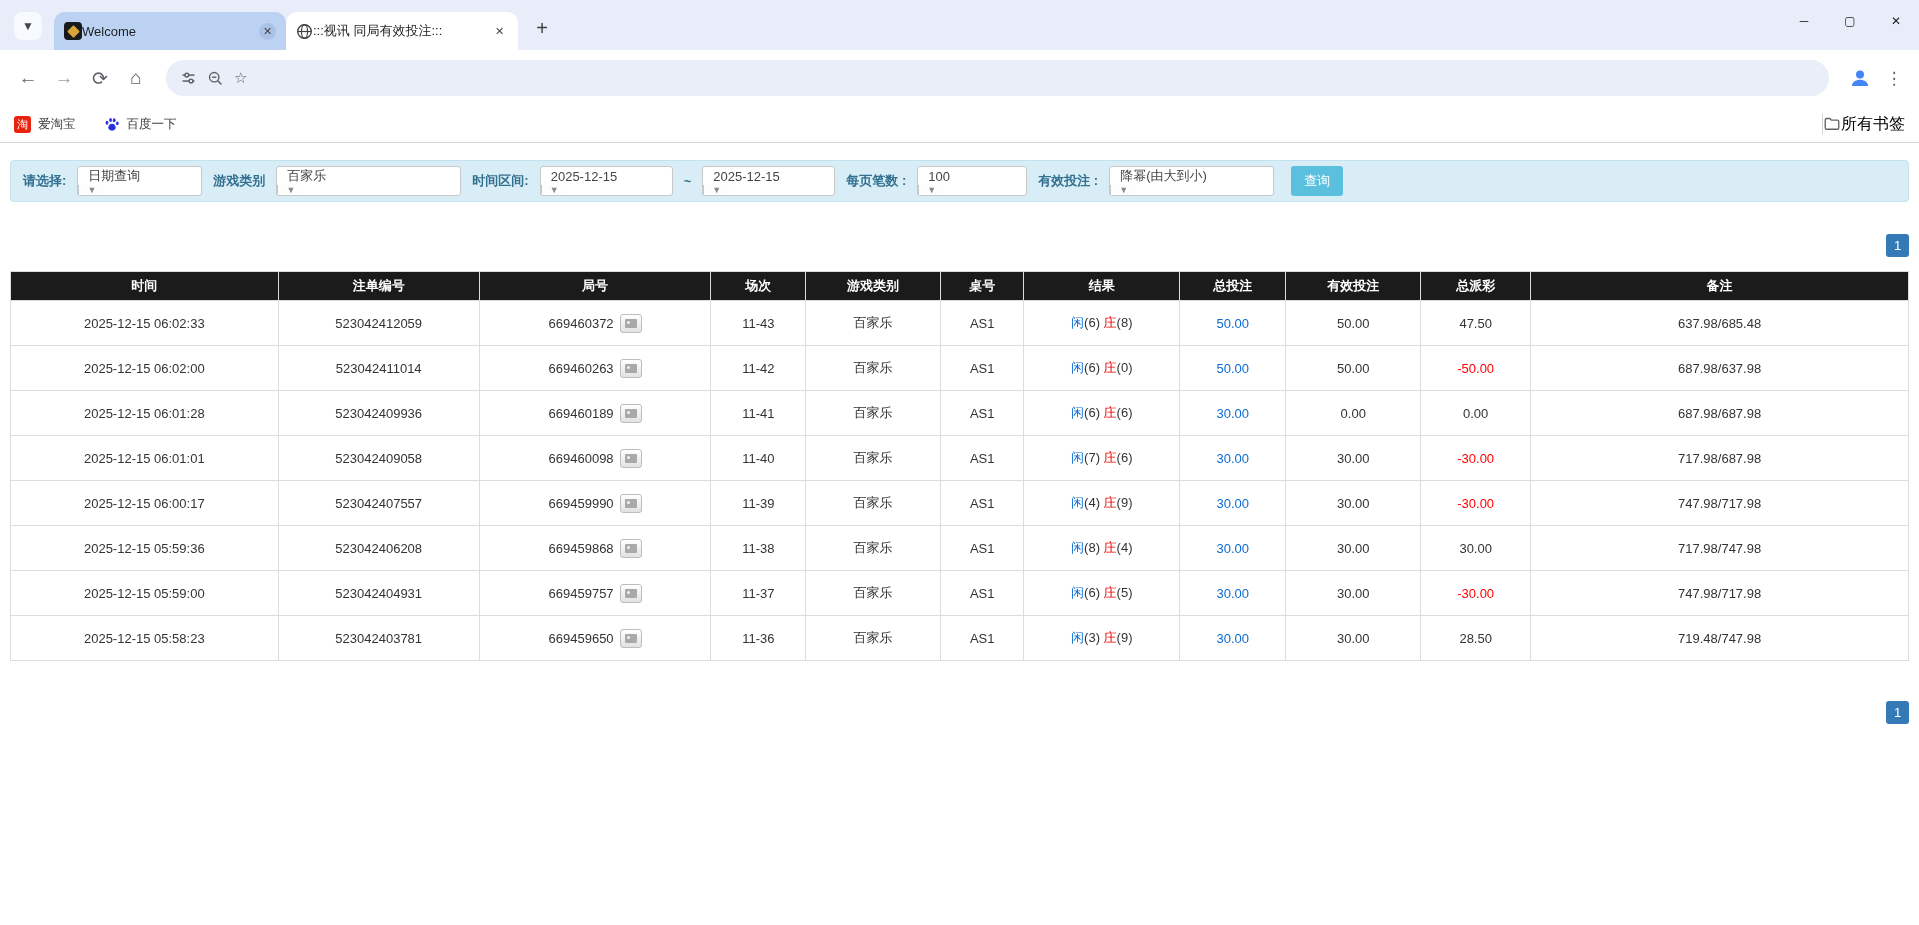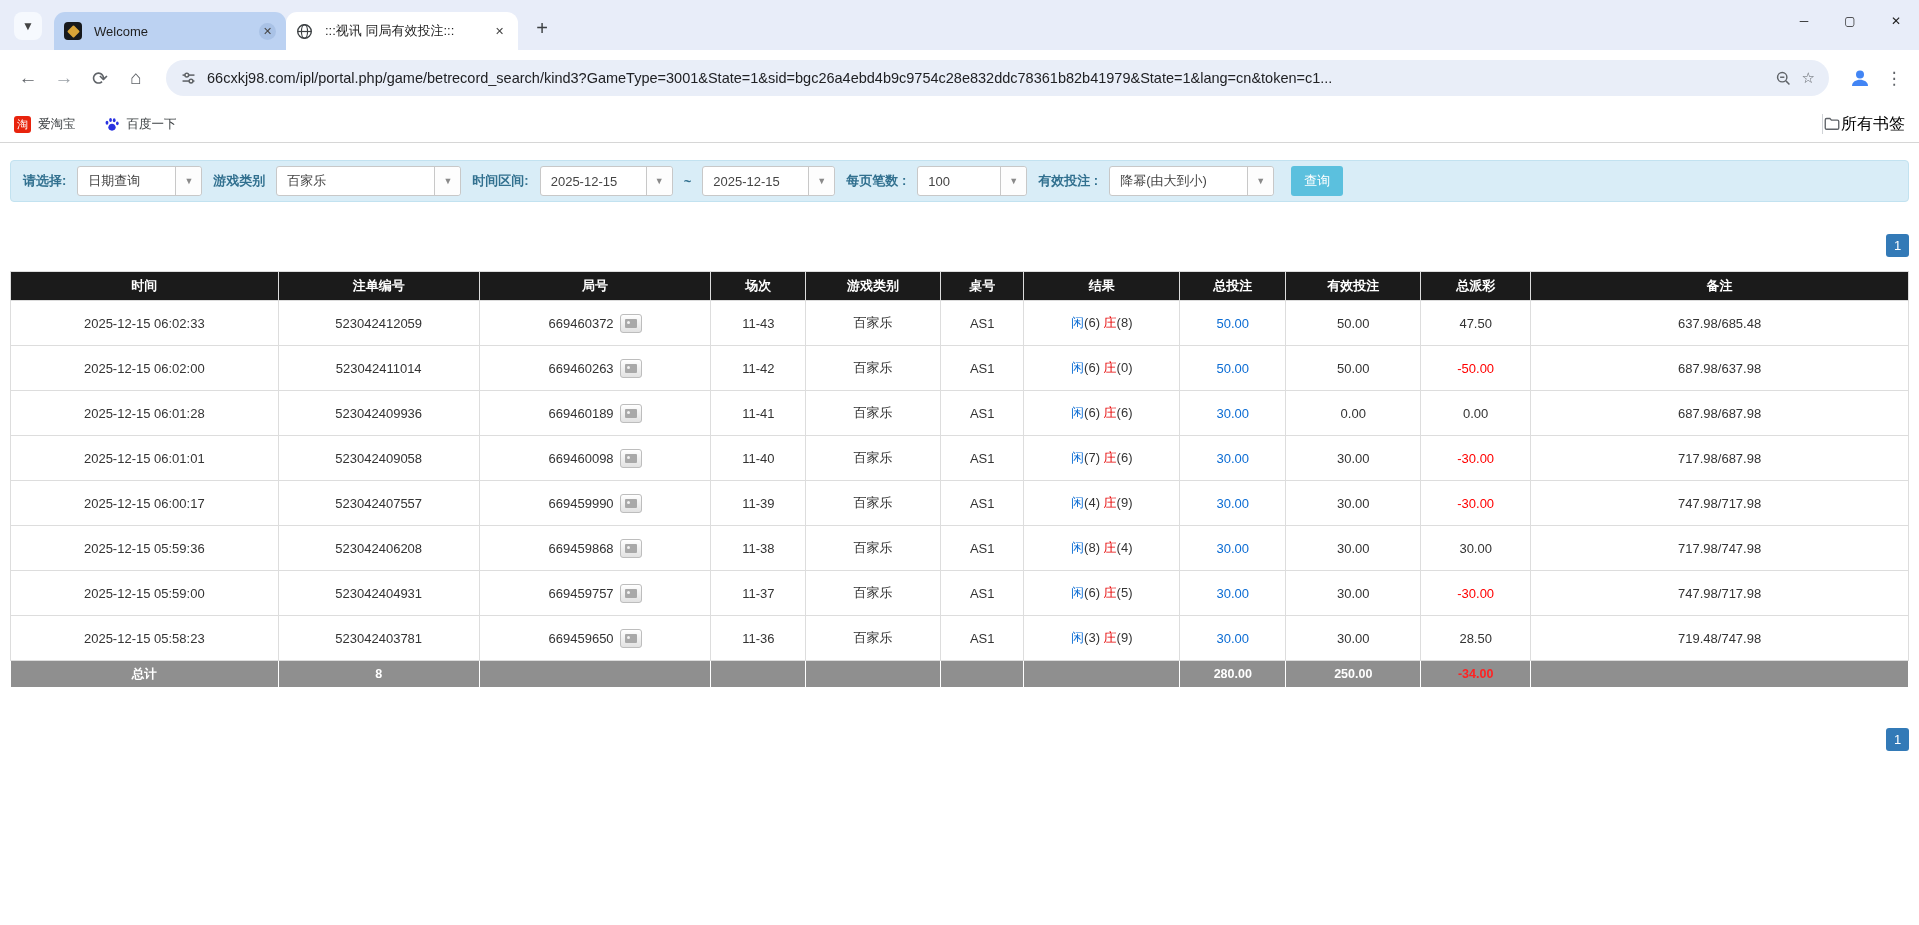--- a/index.html
+++ b/index.html
@@ -4,21 +4,21 @@
 <title>recreation</title>
 <style>
   * { box-sizing: border-box; margin: 0; padding: 0; }
   html,body { width:1919px; height:925px; overflow:hidden; background:#fff;
     font-family:"Liberation Sans","DejaVu Sans",sans-serif; }
 
   
   .tab-strip{ height:50px; background:#e8edf9; display:flex; align-items:flex-end; padding:0 8px; position:relative;}
   .tab-search{ width:28px; height:28px; border-radius:8px; background:#f6f9fe; color:#444;
     display:flex; align-items:center; justify-content:center; font-size:12px; margin:0 12px 10px 6px;}
-  .tab{ height:38px; width:232px; display:flex; align-items:center; gap:12px; padding:0 10px;
+  .tab{ height:38px; width:232px; display:flex; align-items:center; gap:0; padding:0 10px;
     border-radius:11px 11px 0 0; font-size:13px; color:#1f1f1f;justify-content:space-between;}
   .tab.inactive{ background:#bcd2f2; }
   .tab.active{ background:#ffffff; }
   .tab .title{ flex:1; white-space:nowrap; overflow:hidden; text-overflow:ellipsis;}
   .tab .close{ width:17px; height:17px; border-radius:50%; display:flex; align-items:center;
     justify-content:center; font-size:11px; color:#454545;}
   .tab.inactive .close{ background:#a9c2e6;}
   .fav1{ width:18px; height:18px; border-radius:4px; background:#17191c; display:flex; align-items:center; justify-content:center;}
   .fav1 i{ width:9px; height:9px; background:#d9a437; transform:rotate(45deg); display:block; border-radius:1px;}
   .fav-globe{ width:17px; height:17px; }
@@ -47,21 +47,21 @@
   .bm-right{ margin-left:auto; display:flex; align-items:center; }
   .vsep{ width:1px; height:20px; background:#cfd2d6;}
 
   
   .page{ padding:0 10px; position:relative;}
   .page-title{ margin:24px 0 0 2px; font-size:16px; font-weight:400; color:#333;}
 
   .filter-bar{ margin-top:17px; background:#d9edf7; border:1px solid #c2e2f0; border-radius:4px;
     height:42px; display:flex; align-items:center; padding:0 12px; gap:11px; font-size:13px;}
   .flabel{ color:#31708f; font-weight:bold; white-space:nowrap;}
-  .sel{ background:#fff; border:1px solid #c8c8c8; border-radius:3px; height:30px; display:flex; align-items:stretch;}
+  .sel{ background:#fff; border:1px solid #c8c8c8; border-radius:3px; height:30px; display:flex; align-items:stretch;flex-direction:column;}
   .sel-text{ padding:0 10px; color:#444; flex:1; font-size:13px; display:flex; align-items:center; white-space:nowrap;}
   .sel-arrow{ width:26px; border-left:1px solid #c8c8c8; display:flex; align-items:center;
     justify-content:center; color:#8a8a8a; font-size:9px; background:#fdfdfd; border-radius:0 3px 3px 0;}
   .w125{width:125px}.w185{width:185px}.w145{width:133px}.w110{width:110px}.w165{width:165px}
   .tilde{ color:#31708f; font-weight:bold;}
   .search-btn{ background:#5bc0de; color:#fff; border:none; border-radius:3px; height:30px;
     padding:0 13px; font-size:13px; margin-left:6px; cursor:pointer;}
 
   .info-bar{ margin-top:28px; background:#dff0d8; height:28px; display:flex; align-items:center;
     justify-content:space-between; padding:0 12px; font-size:12px; color:#3c763d;}
@@ -132,21 +132,20 @@
 
   <div class="omnibox">
     <span class="box-icon">
       <svg width="17" height="17" viewBox="0 0 20 20" fill="none" stroke="#5f6368" stroke-width="1.8">
         <line x1="3" y1="6" x2="17" y2="6"></line>
           <circle cx="8" cy="6" r="2.2" fill="#fff"></circle>
         <line x1="3" y1="13" x2="17" y2="13"></line>
           <circle cx="13" cy="13" r="2.2" fill="#fff"></circle>
       </svg>
     </span>
-    <span class="url">66cxkj98.com/ipl/portal.php/game/betrecord_search/kind3?GameType=3001&amp;State=1&amp;sid=bgc26a4ebd4b9c9754c28e832ddc78361b82b41979&amp;State=1&amp;lang=cn&amp;token=c1...</span>
     <span class="box-icon">
       <svg width="17" height="17" viewBox="0 0 20 20" fill="none" stroke="#5f6368" stroke-width="1.7">
         <circle cx="8.5" cy="8.5" r="5.5"></circle>
           <line x1="12.8" y1="12.8" x2="17" y2="17"></line>
           <line x1="6" y1="8.5" x2="11" y2="8.5"></line>
       </svg>
     </span>
     <span class="box-icon">☆</span>
   </div>
 
@@ -399,33 +398,20 @@
           <td>百家乐</td>
           <td>AS1</td>
           <td><span class="player">闲</span>(3) <span class="banker">庄</span>(9)</td>
           <td><span class="betlink">30.00</span></td>
           <td>30.00</td>
           <td><span class="">28.50</span></td>
           <td>719.48/747.98</td>
         </tr>
       </tbody>
     <tbody>
-      <tr class="summary">
-        <td>总计</td>
-        <td>8</td>
-        <td></td>
-          <td></td>
-          <td></td>
-          <td></td>
-          <td></td>
-        <td>280.00</td>
-        <td>250.00</td>
-        <td class="neg-sum">-34.00</td>
-        <td></td>
-      </tr>
     </tbody>
   </table>
 
   <div class="pag-row bottom">
     <div class="pag-btn">1</div>
   </div>
 
 </div>
 
 </body></html>

